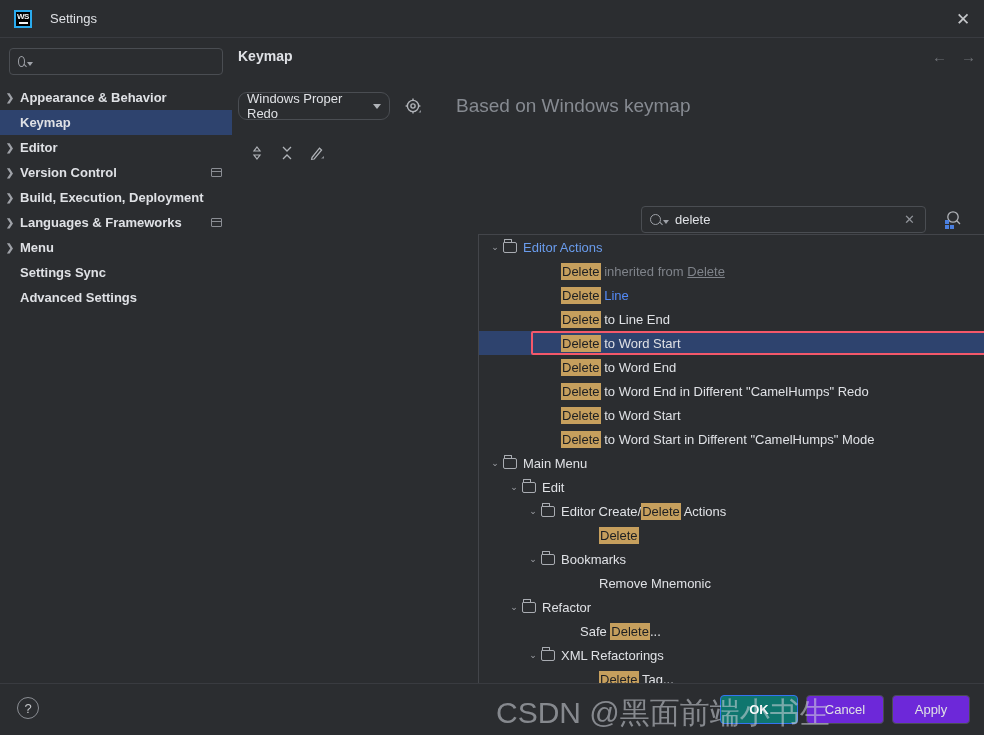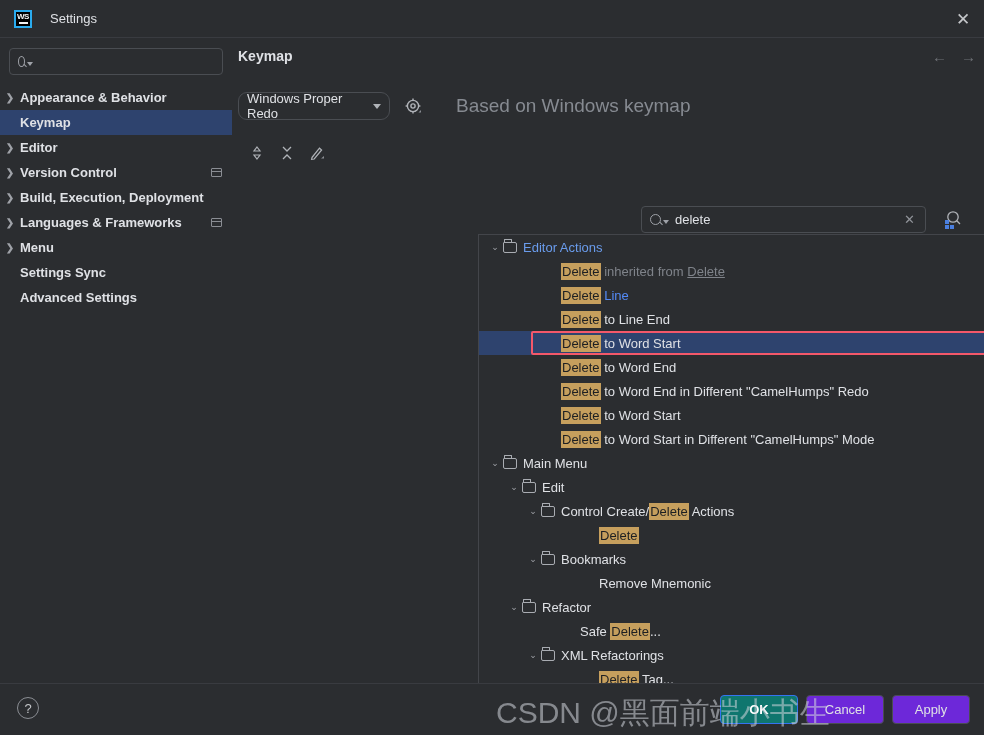--- a/index.html
+++ b/index.html
@@ -353,21 +353,21 @@
               <span class="tlabel"><span>Main Menu</span></span>
             </div>
             <div class="trow" style="padding-left: 27px;">
               <span class="tarrow">⌄</span>
               <span class="folder"></span>
               <span class="tlabel"><span>Edit</span></span>
             </div>
             <div class="trow" style="padding-left: 46px;">
               <span class="tarrow">⌄</span>
               <span class="folder"></span>
-              <span class="tlabel"><span>Control Create/</span><span class="hl">Delete</span><span> Actions</span></span>
+              <span class="tlabel"><span>Editor Create/</span><span class="hl">Delete</span><span> Actions</span></span>
             </div>
             <div class="trow" style="padding-left: 84px;">
               <span class="tarrow none">⌄</span>
               <span class="folder hidden"></span>
               <span class="tlabel"><span class="hl">Delete</span></span>
             </div>
             <div class="trow" style="padding-left: 46px;">
               <span class="tarrow">⌄</span>
               <span class="folder"></span>
               <span class="tlabel"><span>Bookmarks</span></span>

